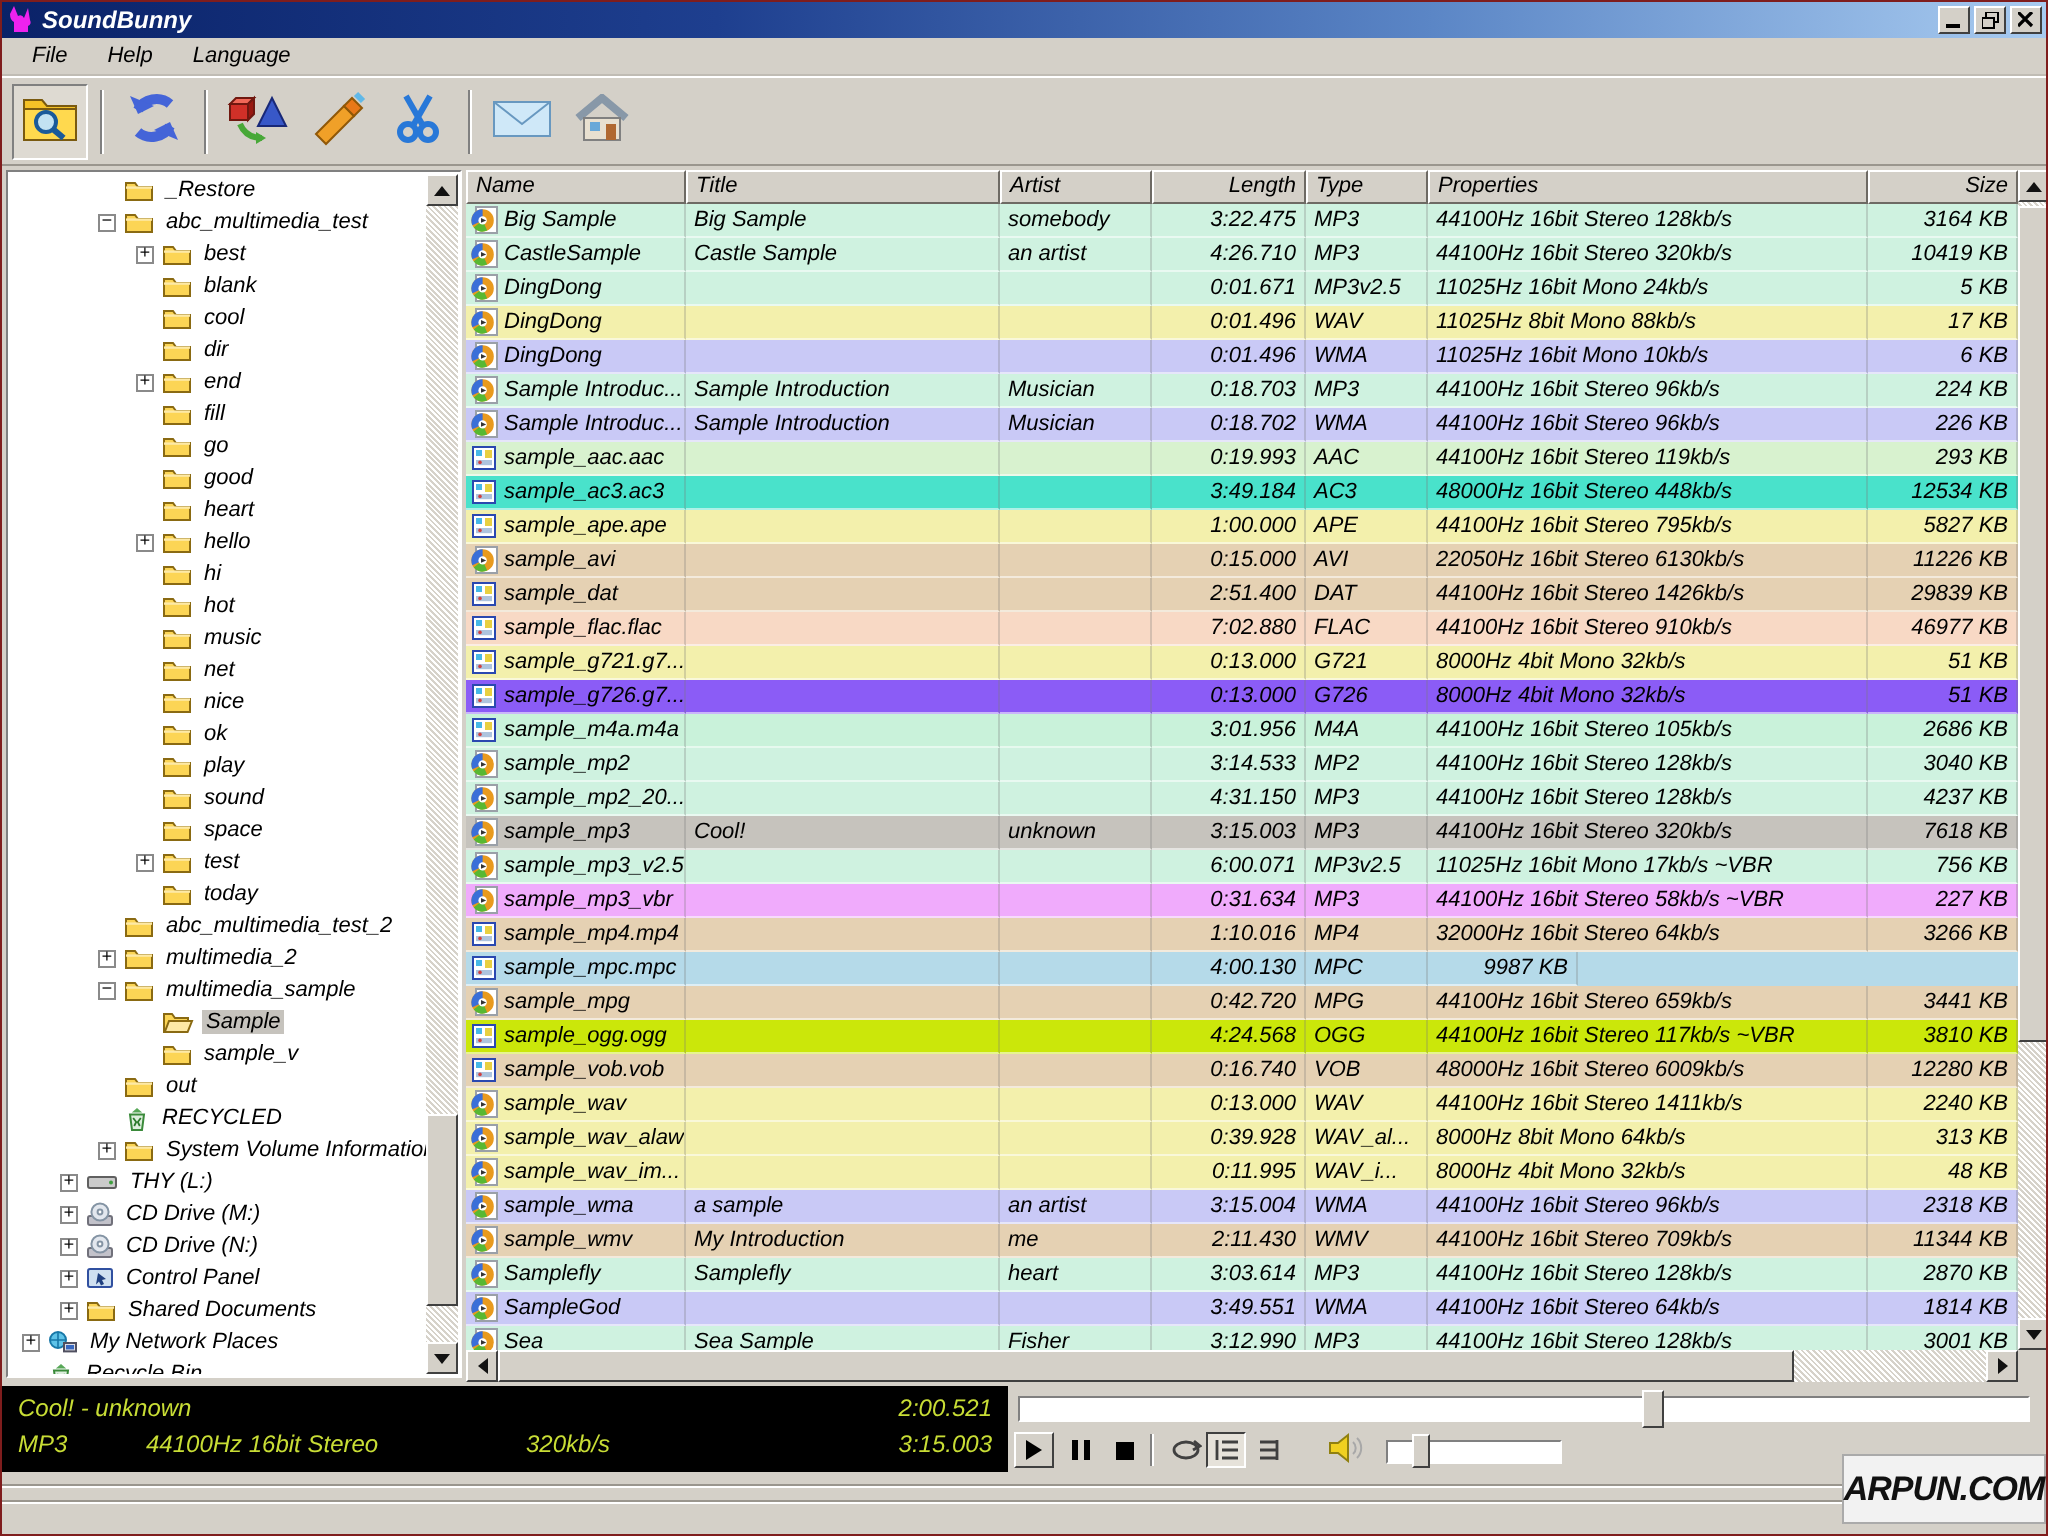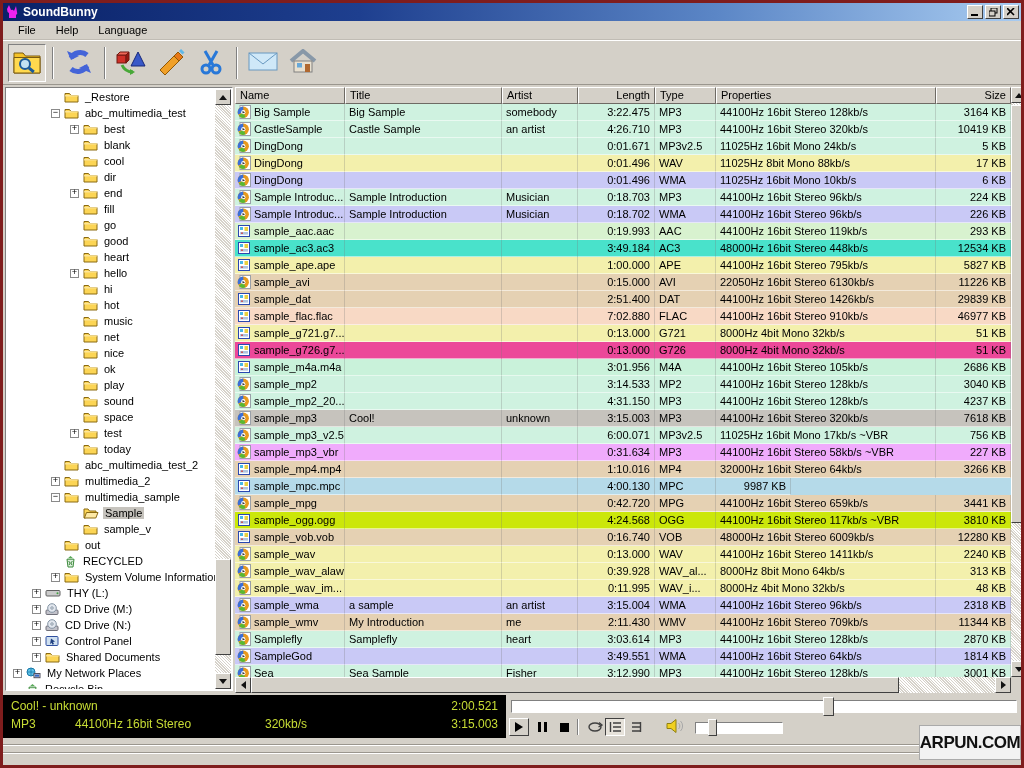--- a/index.html
+++ b/index.html
@@ -1,19 +1,19 @@
 <!DOCTYPE html>
 <html><head>
 <meta charset="utf-8">
 <style>
   html,body{margin:0;padding:0;background:#808080;}
   *{box-sizing:border-box;}
   .win{position:relative;width:1024px;height:768px;background:#d4d0c8;
        font-family:"Liberation Sans",sans-serif;font-size:11px;color:#000;overflow:hidden;
-       border:3px solid #7f1d1d;}
+       border:1px solid #7f1d1d;font-style:italic;}
   
   .titlebar{position:absolute;left:0;top:0;width:100%;height:18px;
     background:linear-gradient(90deg,#0a2268 0%,#1e3f8f 35%,#5b86c6 70%,#a8cbf0 100%);
     display:flex;align-items:center;padding-left:3px;}
   .titlebar .ttl{color:#fff;font-weight:bold;font-size:12px;margin-left:4px;}
   .winbtns{position:absolute;right:2px;top:2px;display:flex;gap:2px;}
   .wbtn{width:16px;height:14px;background:#d4d0c8;border:1px solid;
     border-color:#fff #404040 #404040 #fff;display:flex;align-items:center;justify-content:center;}
   
   .menubar{position:absolute;left:0;top:18px;width:100%;height:19px;background:#d4d0c8;
@@ -861,21 +861,21 @@
             </span>
             <span>sample_g721.g7...</span>
           </div>
           <div class="dcell" style="width: 157px;"></div>
           <div class="dcell" style="width: 76px;"></div>
           <div class="dcell r" style="width: 77px;">0:13.000</div>
           <div class="dcell" style="width: 61px;">G721</div>
           <div class="dcell" style="width: 220px;">8000Hz 4bit Mono 32kb/s</div>
           <div class="dcell r" style="width: 75px;">51 KB</div>
         </div>
-        <div class="drow" style="background: #ec4899;">
+        <div class="drow" style="background: #8b5cf6;">
           <div class="dcell name" style="width: 110px;">
             <span style="display: flex;">
               <svg width="14" height="14" viewBox="0 0 14 14">
                 <rect x="1.5" y="1.5" width="11" height="11" fill="#fff" stroke="#2a48b0"></rect>
                 <rect x="3" y="3" width="3" height="3" fill="#46b8e6"></rect>
                 <rect x="7.5" y="3" width="3.5" height="4" fill="#e8d040"></rect>
                 <rect x="3" y="8" width="8" height="2.6" fill="#aec4de"></rect>
                 <circle cx="5" cy="9.2" r="0.9" fill="#d04040"></circle>
               </svg>
             </span>

